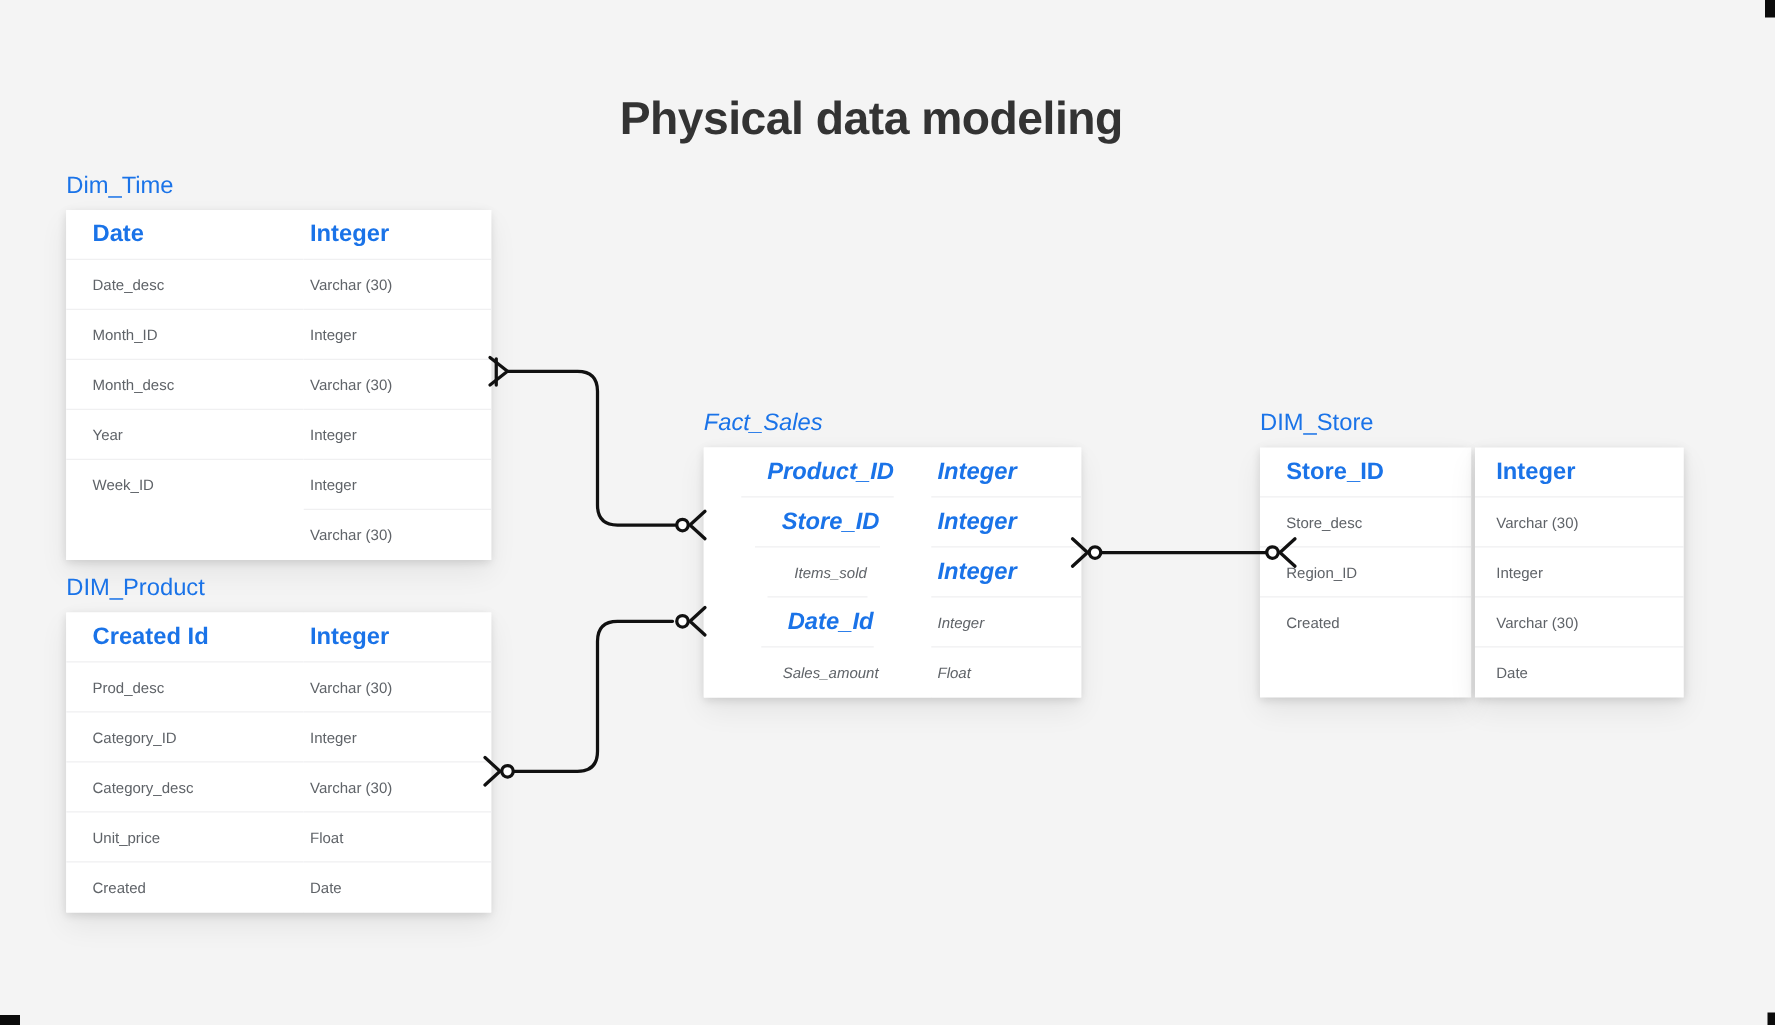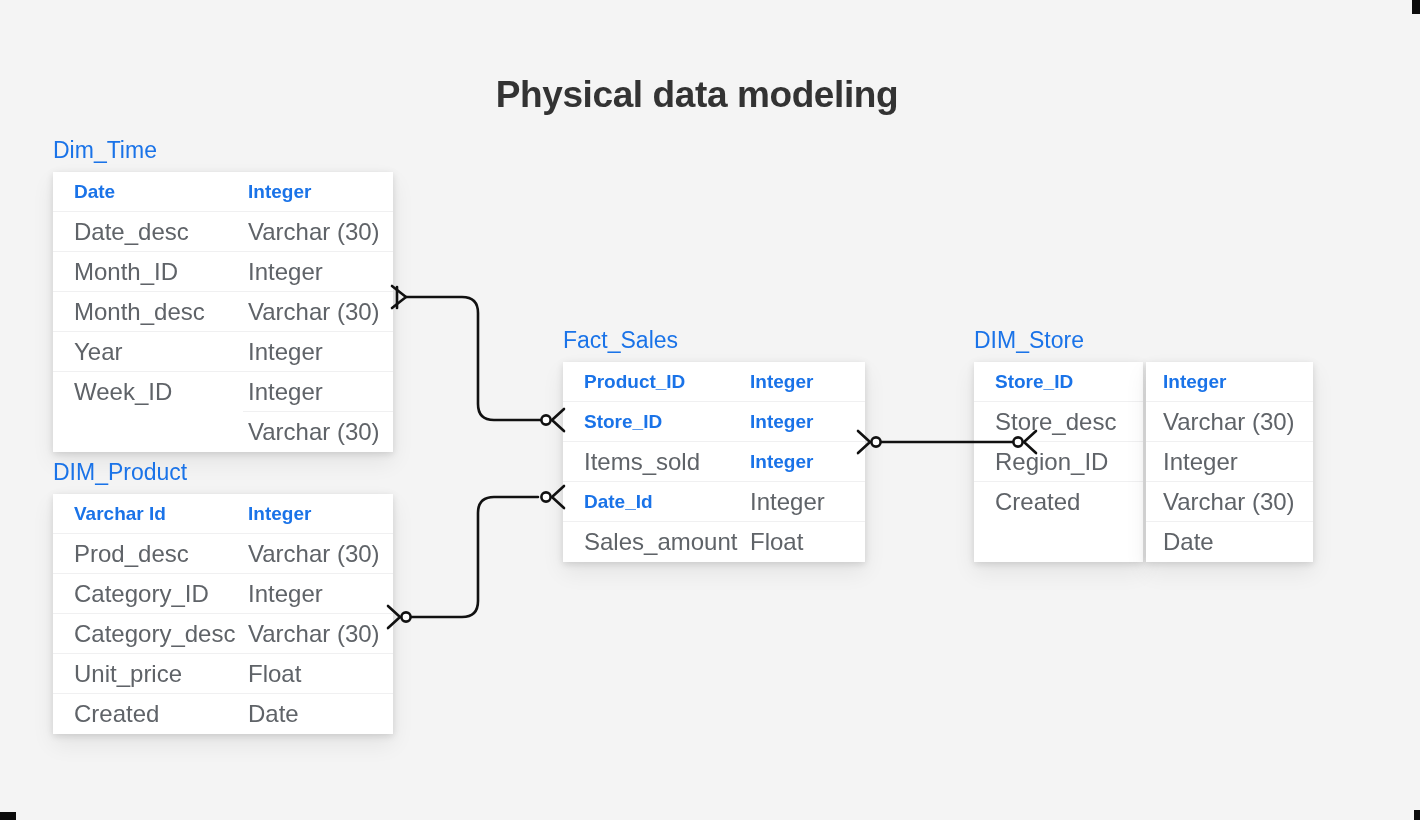--- a/index.html
+++ b/index.html
@@ -27,21 +27,21 @@
     font-weight: bold;
     color: #333333;
     letter-spacing: -0.4px;
   }
 
   
   .entity {
     position: absolute;
   }
   .entity-title {
-    font-size: 23px;
+    font-size: 19px;
     color: #1a73e8;
     line-height: 1;
     margin-bottom: 10px;
     white-space: nowrap;
   }
   .entity-card {
     background: #ffffff;
     box-shadow: 0 2px 7px rgba(0,0,0,0.13), 0 10px 22px rgba(0,0,0,0.07);
     display: flex;
     position: relative;
@@ -52,21 +52,21 @@
     background: #ffffff;
   }
   .col.split {
     margin-left: 3px;
   }
   .attr-row {
     height: 40px;
     display: flex;
     align-items: center;
     box-sizing: border-box;
-    font-size: 24px;
+    font-size: 12px;
     color: #5f6368;
     border-bottom: 1px solid #f0f0f1;
     white-space: nowrap;
   }
   .attr-row:last-child {
     border-bottom: none;
   }
   .attr-row.key {
     color: #1a73e8;
     font-weight: bold;
@@ -148,21 +148,21 @@
           </div>
       </div>
     </div>
   </div>
 
   <div class="entity" id="entity-dim-product" style="left:53px; top:461px;">
     <div class="entity-title">DIM_Product</div>
     <div class="entity-card">
       <div class="col" style="width:190px;">
         <div class="attr-row key">
-            <span class="name-cell">Varchar Id</span>
+            <span class="name-cell">Created Id</span>
           </div>
         <div class="attr-row">
             <span class="name-cell">Prod_desc</span>
           </div>
         <div class="attr-row">
             <span class="name-cell">Category_ID</span>
           </div>
         <div class="attr-row">
             <span class="name-cell">Category_desc</span>
           </div>
@@ -189,24 +189,24 @@
         <div class="attr-row">
             <span class="type-cell">Float</span>
           </div>
         <div class="attr-row">
             <span class="type-cell">Date</span>
           </div>
       </div>
     </div>
   </div>
 
-  <div class="entity" id="entity-fact-sales" style="left:563px; top:329px;">
+  <div class="entity" id="entity-fact-sales" style="left:563px; top:329px;font-style:italic;">
     <div class="entity-title">Fact_Sales</div>
     <div class="entity-card">
-      <div class="col" style="width:182px;">
+      <div class="col" style="width:182px;align-items:center;">
         <div class="attr-row key">
             <span class="name-cell">Product_ID</span>
           </div>
         <div class="attr-row key">
             <span class="name-cell">Store_ID</span>
           </div>
         <div class="attr-row">
             <span class="name-cell">Items_sold</span>
           </div>
         <div class="attr-row key">
@@ -229,21 +229,21 @@
         <div class="attr-row">
             <span class="type-cell">Integer</span>
           </div>
         <div class="attr-row">
             <span class="type-cell">Float</span>
           </div>
       </div>
     </div>
   </div>
 
-  <div class="entity" id="entity-dim-store" style="left:974px; top:329px;">
+  <div class="entity" id="entity-dim-store" style="left:1008px; top:329px;">
     <div class="entity-title">DIM_Store</div>
     <div class="entity-card" style="box-shadow:none; background:transparent;">
       <div class="col" style="width:169px; box-shadow: 0 2px 7px rgba(0,0,0,0.13), 0 10px 22px rgba(0,0,0,0.07);">
         <div class="attr-row key">
             <span class="name-cell">Store_ID</span>
           </div>
         <div class="attr-row">
             <span class="name-cell">Store_desc</span>
           </div>
         <div class="attr-row">

